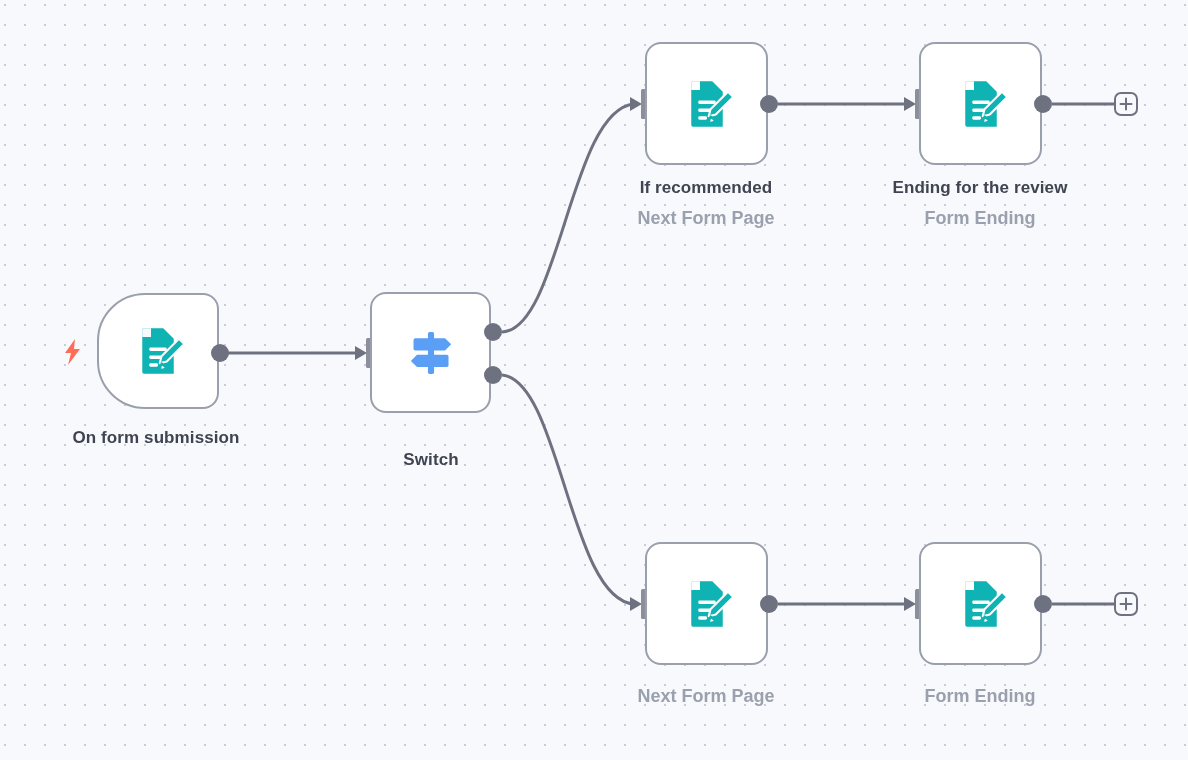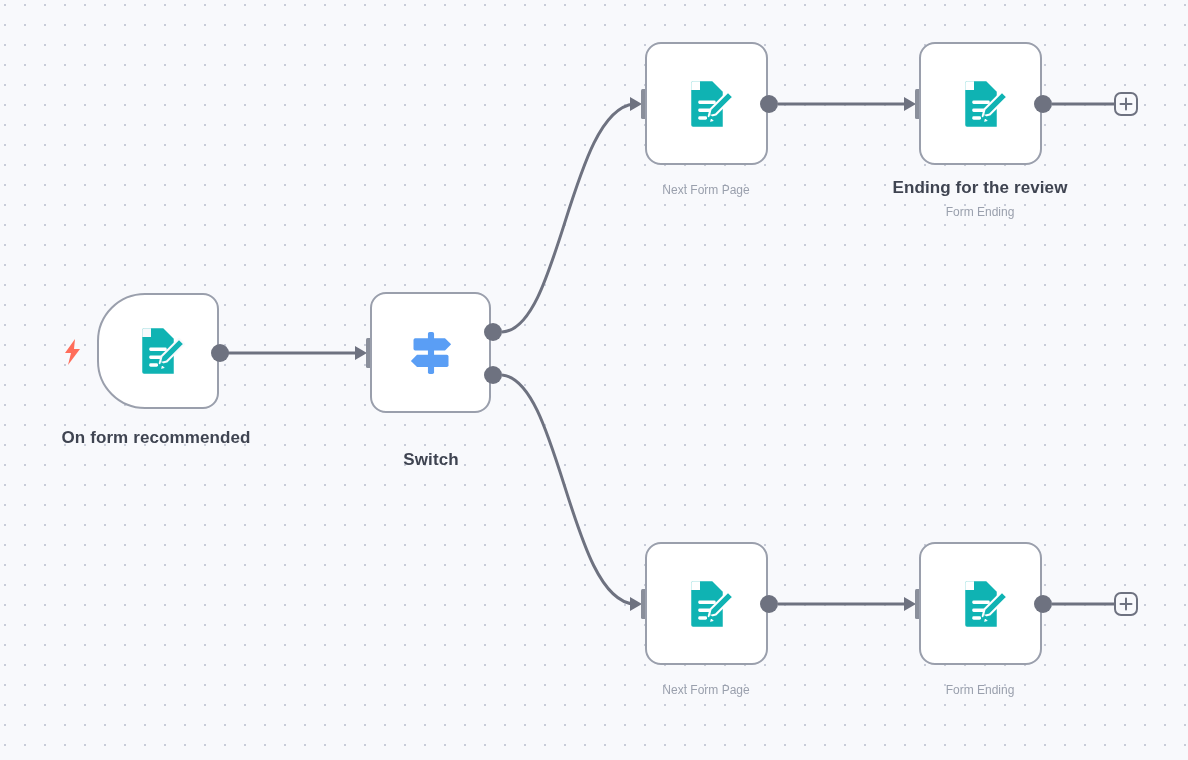--- a/index.html
+++ b/index.html
@@ -50,25 +50,25 @@
     pointer-events: none;
   }
   .node-title {
     font-size: 17px;
     font-weight: bold;
     color: #3f4451;
     line-height: 22px;
     letter-spacing: 0.1px;
   }
   .node-subtitle {
-    font-size: 12px;
-    font-weight: normal;
+    font-size: 18px;
+    font-weight: bold;
     color: #9aa0ad;
     line-height: 20px;
-    margin-top: 3px;
+    margin-top: 9px;
   }
   .endpoint-out {
     position: absolute;
     width: 18px;
     height: 18px;
     border-radius: 50%;
     background: #6e7280;
   }
   .trigger-bolt {
     position: absolute;
@@ -152,21 +152,21 @@
         <rect x="22" y="28" width="20" height="4" rx="1.6" fill="#ffffff"></rect>
         <rect x="22" y="37" width="14" height="4" rx="1.6" fill="#ffffff"></rect>
         <rect x="22" y="46" width="10" height="4" rx="1.6" fill="#ffffff"></rect>
         <path d="M56 18 l6 6 -20 20 -8 2 2 -8 z" fill="#0fb3b3" stroke="#f8f9fc" stroke-width="2.4" stroke-linejoin="round"></path>
         <path d="M36 46 l-2 8 8 -2 z" fill="#f8f9fc" stroke="#0fb3b3" stroke-width="2.2" stroke-linejoin="round"></path>
       </svg>
     </span>
   </div>
   <span class="endpoint-out" style="left:211px; top:344px;"></span>
   <div class="node-label" style="left:56px; top:427px; width:200px;">
-    <div class="node-title">On form recommended</div>
+    <div class="node-title">On form submission</div>
   </div>
 
   <div class="node" style="left:370px; top:292px; width:121px; height:121px;">
     <span class="node-icon">
       <svg class="node-icon" viewBox="0 0 64 64" xmlns="http://www.w3.org/2000/svg">
         <rect x="28.5" y="8" width="7" height="48" rx="2" fill="#5a9ef5"></rect>
         <path d="M14 15 h34 l7 7 -7 7 h-34 a2 2 0 0 1 -2 -2 v-10 a2 2 0 0 1 2 -2 z" fill="#5a9ef5"></path>
         <path d="M50 34 h-34 l-7 7 7 7 h34 a2 2 0 0 0 2 -2 v-10 a2 2 0 0 0 -2 -2 z" fill="#5a9ef5"></path>
       </svg>
     </span>
@@ -185,20 +185,21 @@
         <rect x="22" y="28" width="20" height="4" rx="1.6" fill="#ffffff"></rect>
         <rect x="22" y="37" width="14" height="4" rx="1.6" fill="#ffffff"></rect>
         <rect x="22" y="46" width="10" height="4" rx="1.6" fill="#ffffff"></rect>
         <path d="M56 18 l6 6 -20 20 -8 2 2 -8 z" fill="#0fb3b3" stroke="#ffffff" stroke-width="2.4" stroke-linejoin="round"></path>
         <path d="M36 46 l-2 8 8 -2 z" fill="#ffffff" stroke="#0fb3b3" stroke-width="2.2" stroke-linejoin="round"></path>
       </svg>
     </span>
   </div>
   <span class="endpoint-out" style="left:760px; top:95px;"></span>
   <div class="node-label" style="left:606px; top:177px; width:200px;">
+    <div class="node-title">If recommended</div>
     <div class="node-subtitle">Next Form Page</div>
   </div>
 
   <div class="node" style="left:919px; top:42px; width:123px; height:123px;">
     <span class="node-icon">
       <svg class="node-icon" viewBox="0 0 64 64" xmlns="http://www.w3.org/2000/svg">
         <path d="M16 6 h22 l12 12 v40 h-34 a2 2 0 0 1 -2 -2 v-48 a2 2 0 0 1 2 -2 z" fill="#0fb3b3"></path>
         <path d="M16 6 h8 v10 h-10 v-8 a2 2 0 0 1 2 -2 z" fill="#ffffff"></path>
         <rect x="22" y="28" width="20" height="4" rx="1.6" fill="#ffffff"></rect>
         <rect x="22" y="37" width="14" height="4" rx="1.6" fill="#ffffff"></rect>

